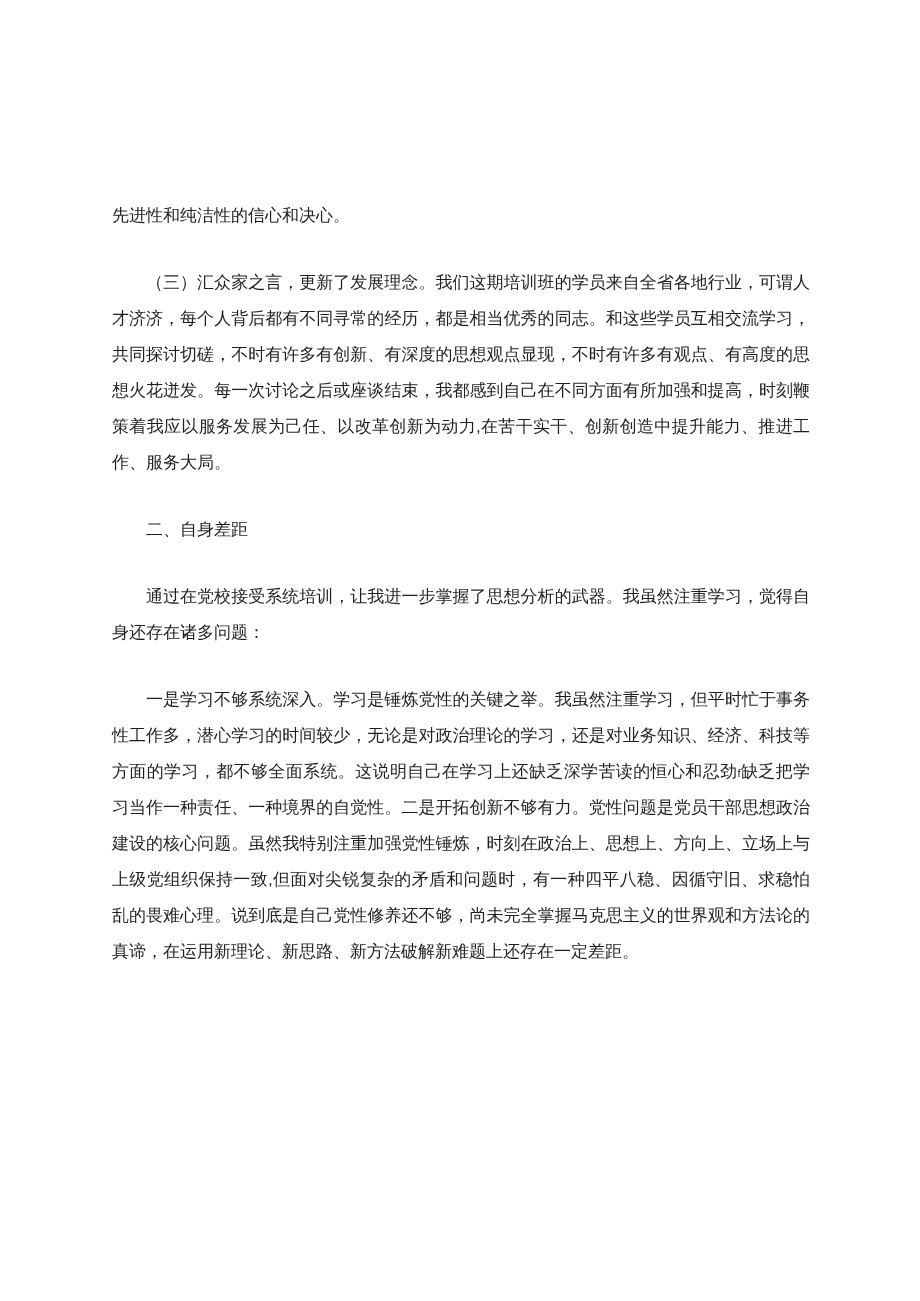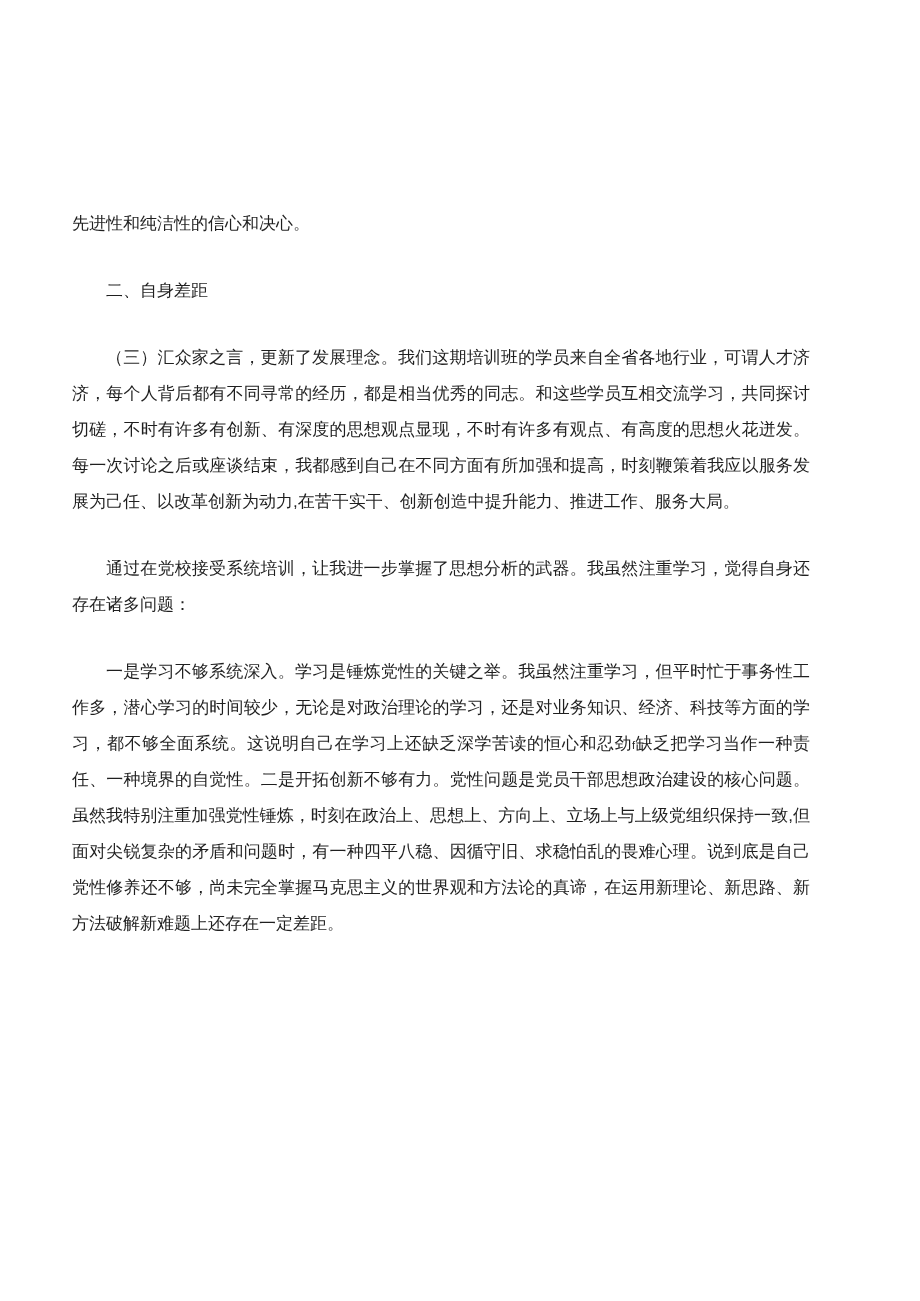--- a/index.html
+++ b/index.html
@@ -9,27 +9,26 @@
   }
   body {
     width: 920px;
     height: 1301px;
     overflow: hidden;
   }
   .page {
     box-sizing: border-box;
     width: 920px;
     height: 1009px;
-    padding: 198px 110px 40px 72px;
+    padding: 198px 110px 40px 112px;
     background: #ffffff;
     font-family: "Liberation Sans", "DejaVu Sans", sans-serif;
     font-size: 17px;
     line-height: 36px;
     color: #1f1f1f;
-    margin-top: 8px;
   }
   .para {
     margin: 0 0 31px 0;
     text-align: justify;
     text-indent: 2em;
     word-break: break-all;
   }
   .para.no-indent {
     text-indent: 0;
   }
@@ -41,21 +40,21 @@
     line-height: 1;
   }
 </style>
 </head>
 <body>
 
 <div class="page">
 
   <p class="para no-indent">先进性和纯洁性的信心和决心。</p>
 
+  <p class="para">（三）汇众家之言，更新了发展理念。我们这期培训班的学员来自全省各地行业，可谓人才济济，每个人背后都有不同寻常的经历，都是相当优秀的同志。和这些学员互相交流学习，共同探讨切磋，不时有许多有创新、有深度的思想观点显现，不时有许多有观点、有高度的思想火花迸发。每一次讨论之后或座谈结束，我都感到自己在不同方面有所加强和提高，时刻鞭策着我应以服务发展为己任、以改革创新为动力,在苦干实干、创新创造中提升能力、推进工作、服务大局。</p>
+
   <p class="para heading">二、自身差距</p>
-
-  <p class="para">（三）汇众家之言，更新了发展理念。我们这期培训班的学员来自全省各地行业，可谓人才济济，每个人背后都有不同寻常的经历，都是相当优秀的同志。和这些学员互相交流学习，共同探讨切磋，不时有许多有创新、有深度的思想观点显现，不时有许多有观点、有高度的思想火花迸发。每一次讨论之后或座谈结束，我都感到自己在不同方面有所加强和提高，时刻鞭策着我应以服务发展为己任、以改革创新为动力,在苦干实干、创新创造中提升能力、推进工作、服务大局。</p>
 
   <p class="para">通过在党校接受系统培训，让我进一步掌握了思想分析的武器。我虽然注重学习，觉得自身还存在诸多问题：</p>
 
   <p class="para"><span>一是学习不够系统深入。学习是锤炼党性的关键之举。我虽然注重学习，但平时忙于事务性工作多，潜心学习的时间较少，无论是对政治理论的学习，还是对业务知识、经济、科技等方面的学习，都不够全面系统。这说明自己在学习上还缺乏深学苦读的恒心和忍劲</span><span class="small-mark">f</span><span>缺乏把学习当作一种责任、一种境界的自觉性。二是开拓创新不够有力。党性问题是党员干部思想政治建设的核心问题。虽然我特别注重加强党性锤炼，时刻在政治上、思想上、方向上、立场上与上级党组织保持一致,但面对尖锐复杂的矛盾和问题时，有一种四平八稳、因循守旧、求稳怕乱的畏难心理。说到底是自己党性修养还不够，尚未完全掌握马克思主义的世界观和方法论的真谛，在运用新理论、新思路、新方法破解新难题上还存在一定差距。</span></p>
 
 </div>
 
 </body></html>

